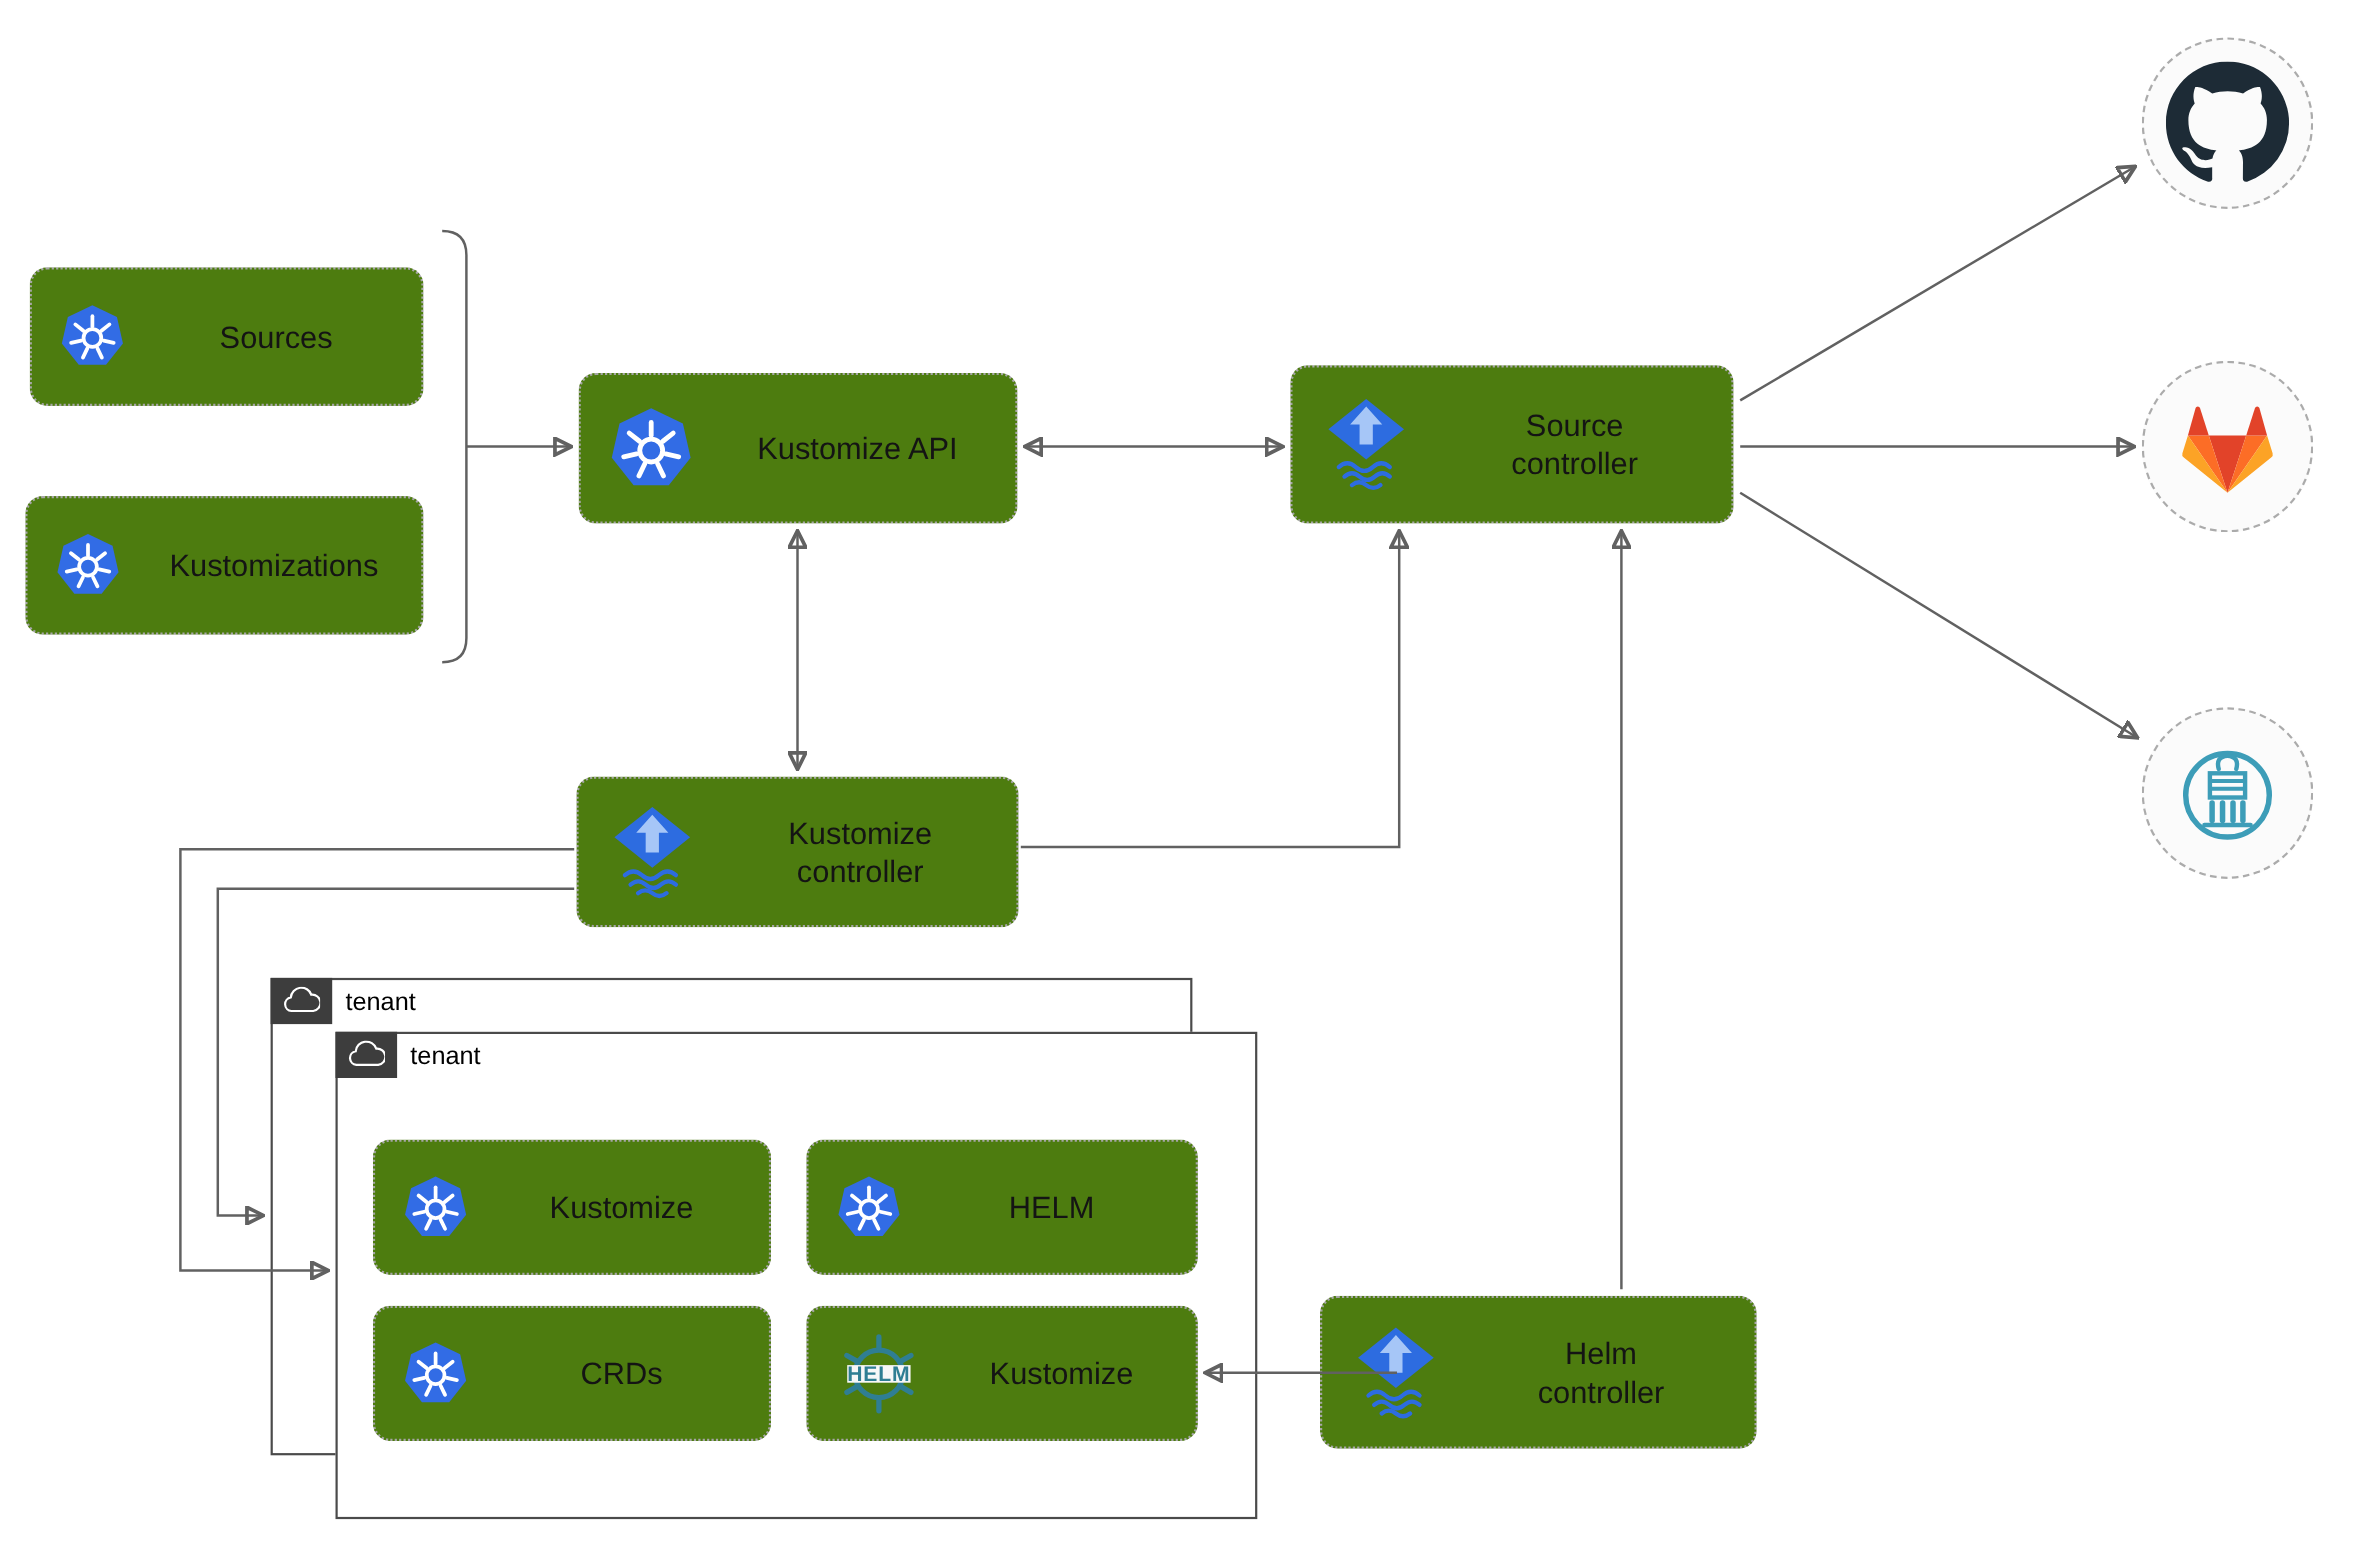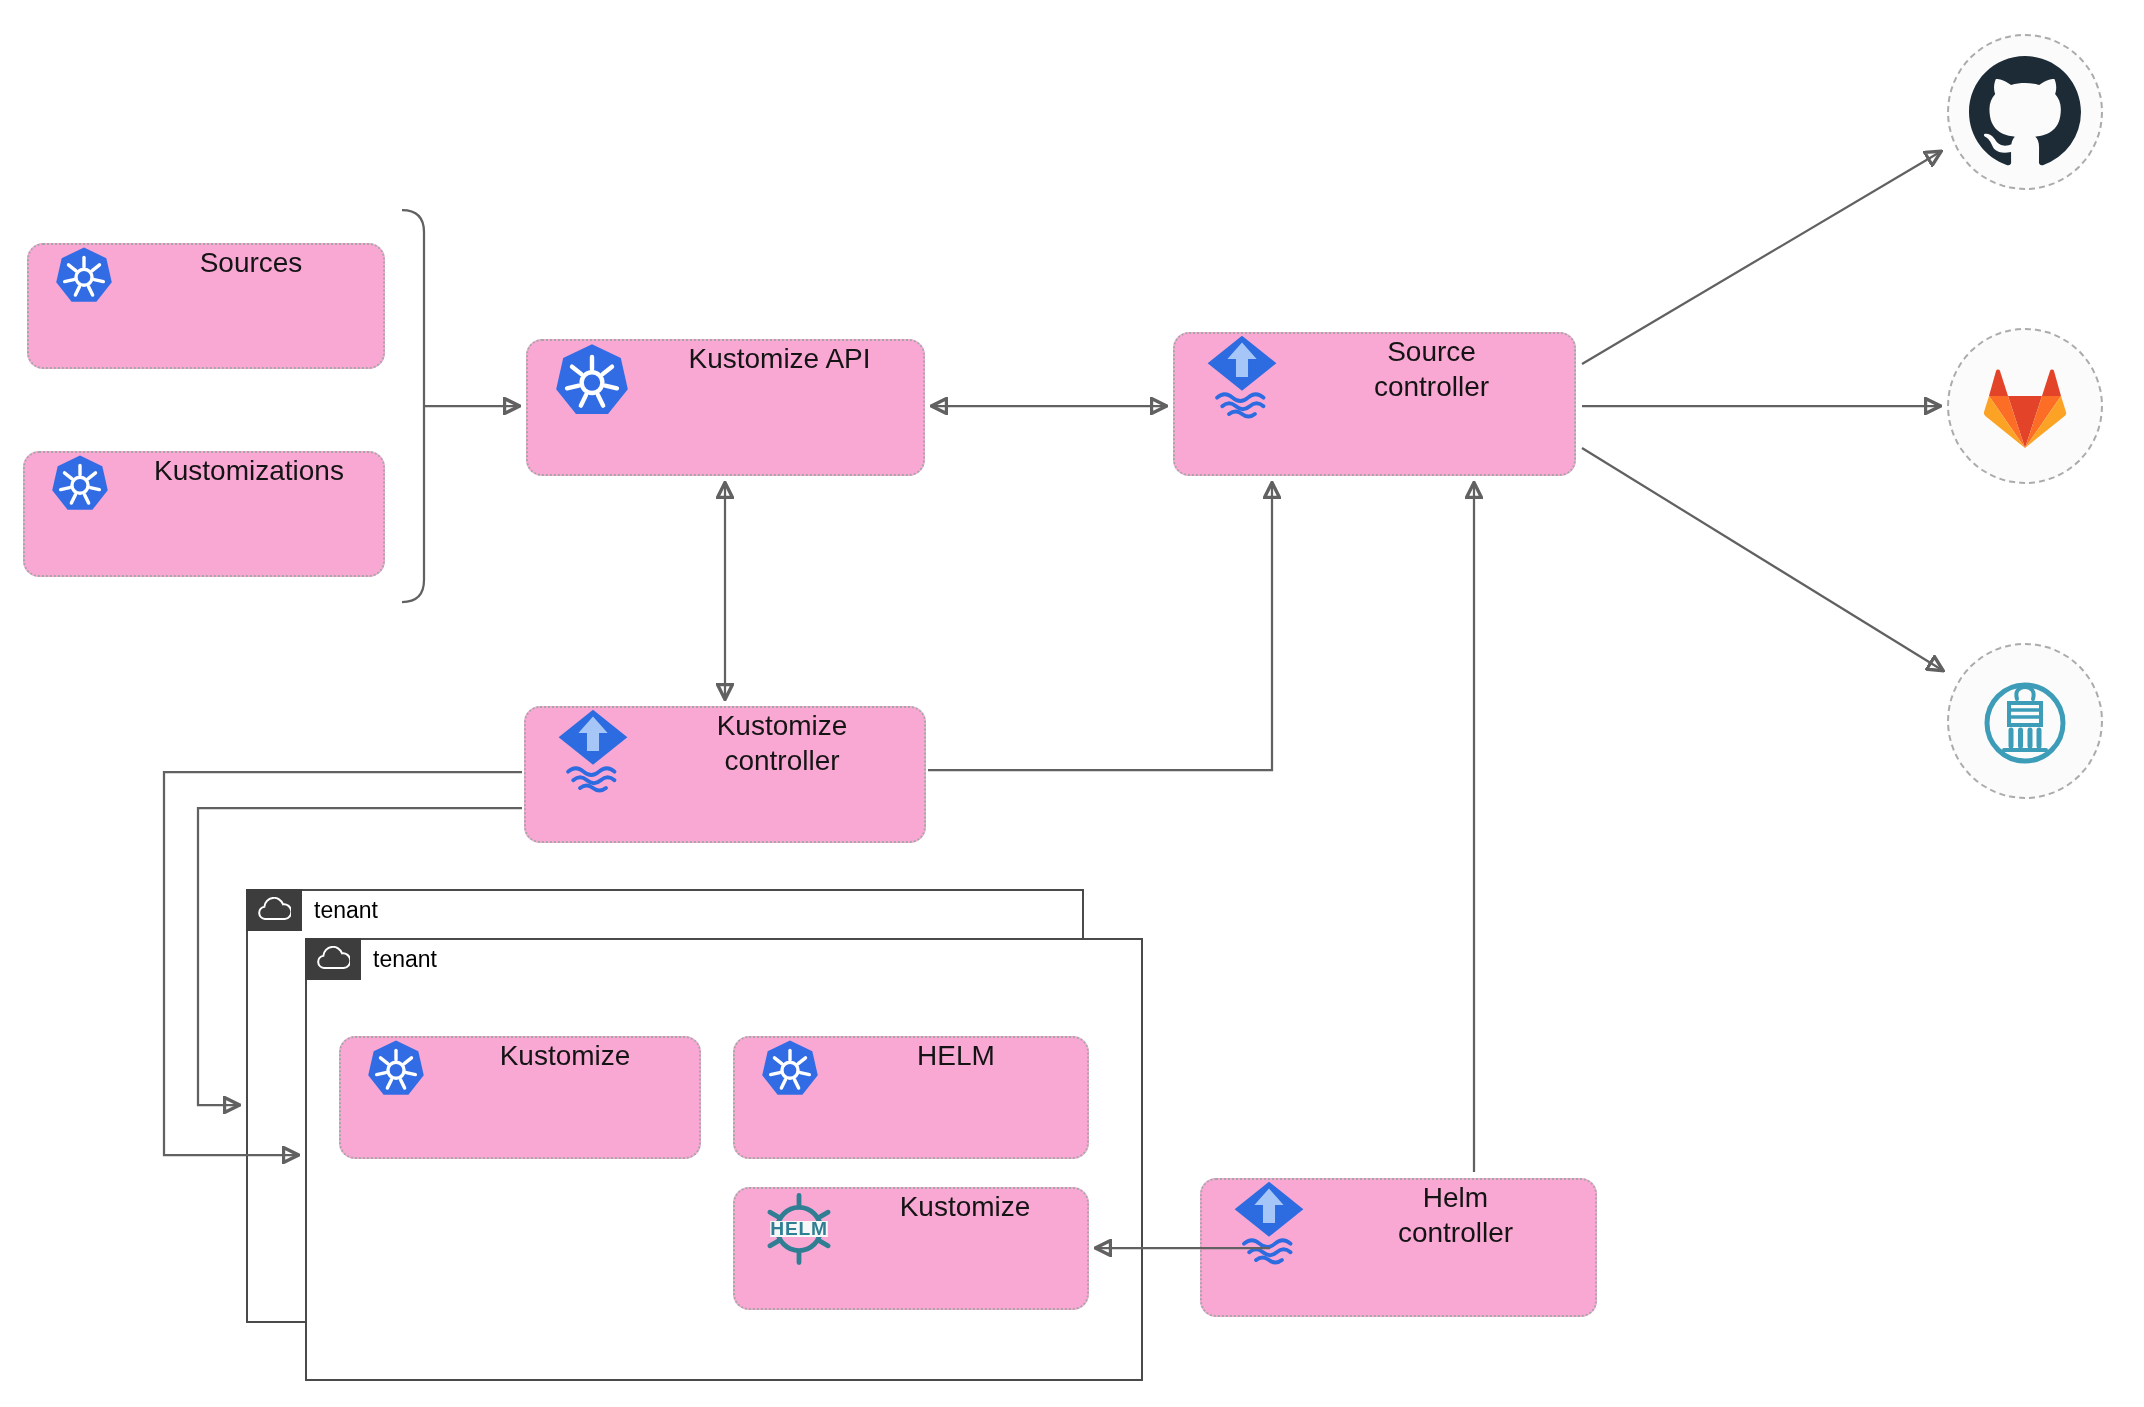--- a/index.html
+++ b/index.html
@@ -10,25 +10,25 @@
     position: relative;
     width: 2144px;
     height: 1407px;
     background: #ffffff;
     overflow: hidden;
   }
 
   
   .node {
     position: absolute;
-    background: #f9a8d4;
+    background: #4d7c0f;
     border: 2px dotted #a6a6a6;
     border-radius: 16px;
     display: flex;
-    align-items: flex-start;
+    align-items: center;
     padding: 0 24px;
     z-index: 3;
     gap: 28px;
   }
   .node-label {
     flex: 1;
     text-align: center;
     font-size: 28px;
     line-height: 1.25;
     color: #141414;
@@ -206,20 +206,28 @@
 
   <div class="node" style="left:733px; top:1036px; width:356px; height:123px;">
     <span class="icon">
       <svg width="62" height="62" viewBox="0 0 100 100">
           <use href="#sym-k8s"></use>
         </svg>
     </span>
     <span class="node-label">HELM</span>
   </div>
 
+  <div class="node" style="left:339px; top:1187px; width:362px; height:123px;">
+    <span class="icon">
+      <svg width="62" height="62" viewBox="0 0 100 100">
+          <use href="#sym-k8s"></use>
+        </svg>
+    </span>
+    <span class="node-label">CRDs</span>
+  </div>
 
   <div class="node" style="left:733px; top:1187px; width:356px; height:123px;">
     <span class="icon">
       <svg width="80" height="80" viewBox="0 0 100 100">
         <circle cx="50" cy="50" r="27" fill="none" stroke="#2f7e93" stroke-width="6"></circle>
         <g stroke="#2f7e93" stroke-width="6" stroke-linecap="round">
           <line x1="50" y1="21" x2="50" y2="8"></line>
           <line x1="75.1" y1="35.5" x2="86.4" y2="29"></line>
           <line x1="24.9" y1="35.5" x2="13.6" y2="29"></line>
           <line x1="50" y1="79" x2="50" y2="92"></line>

